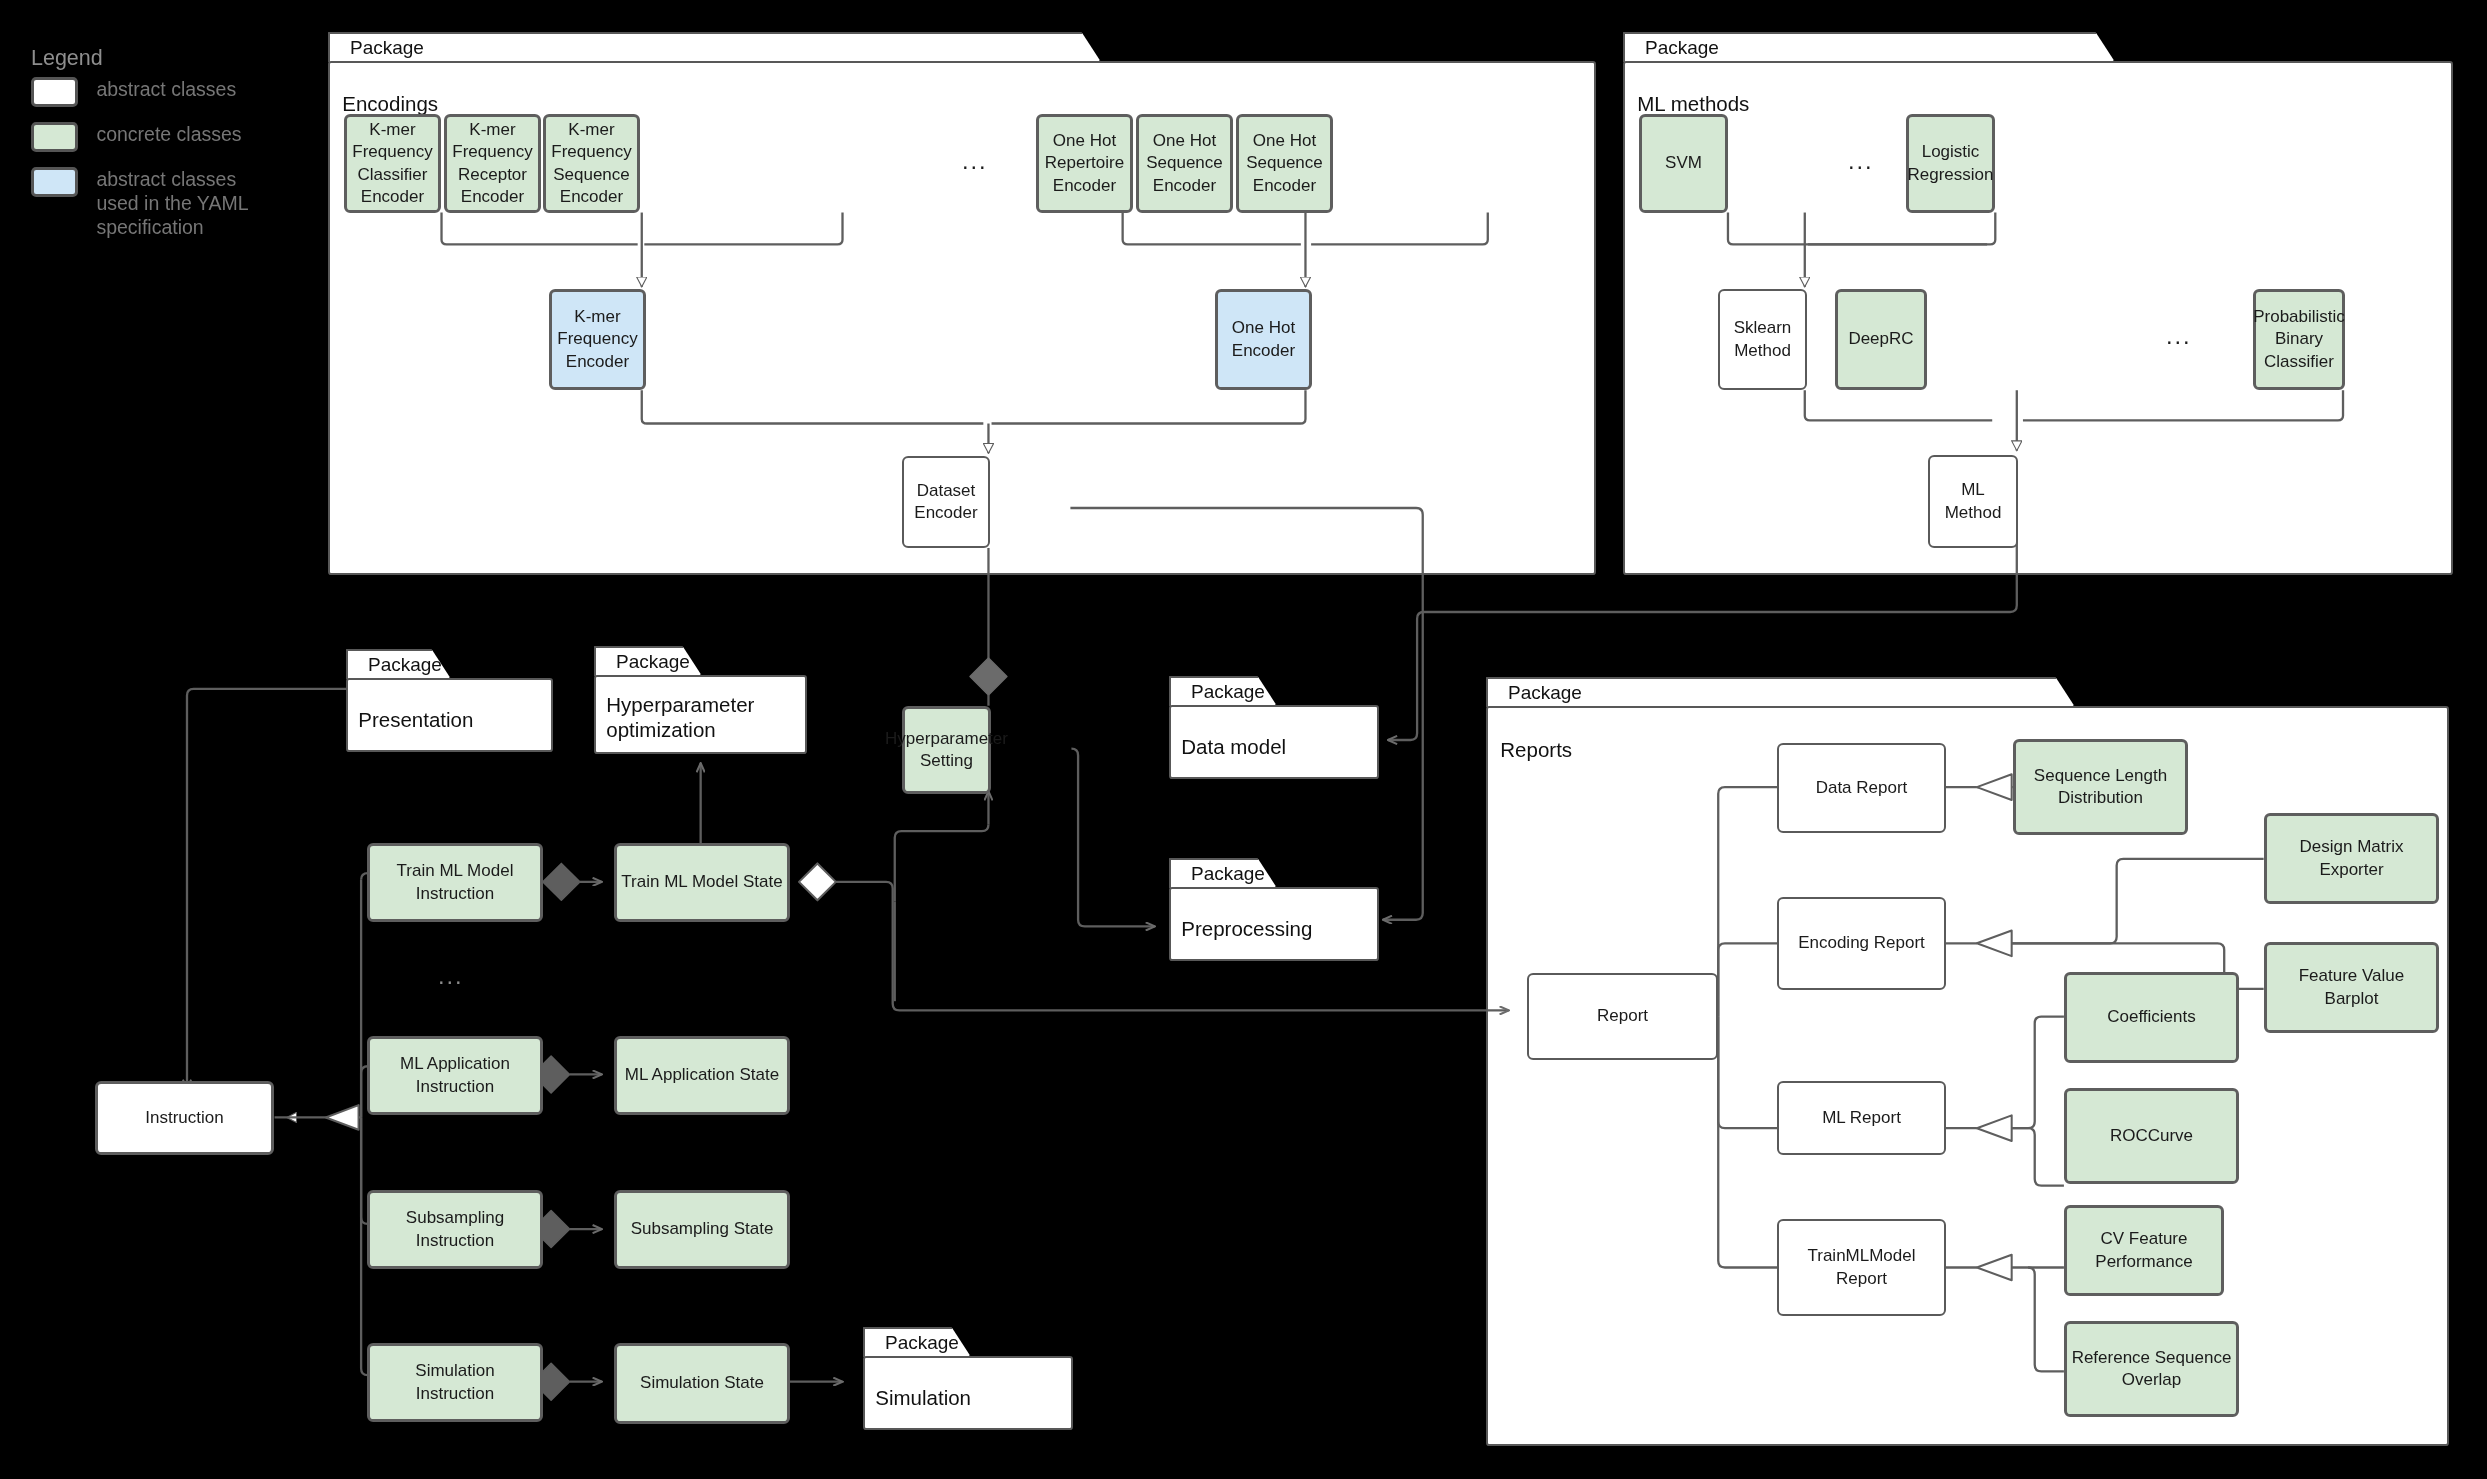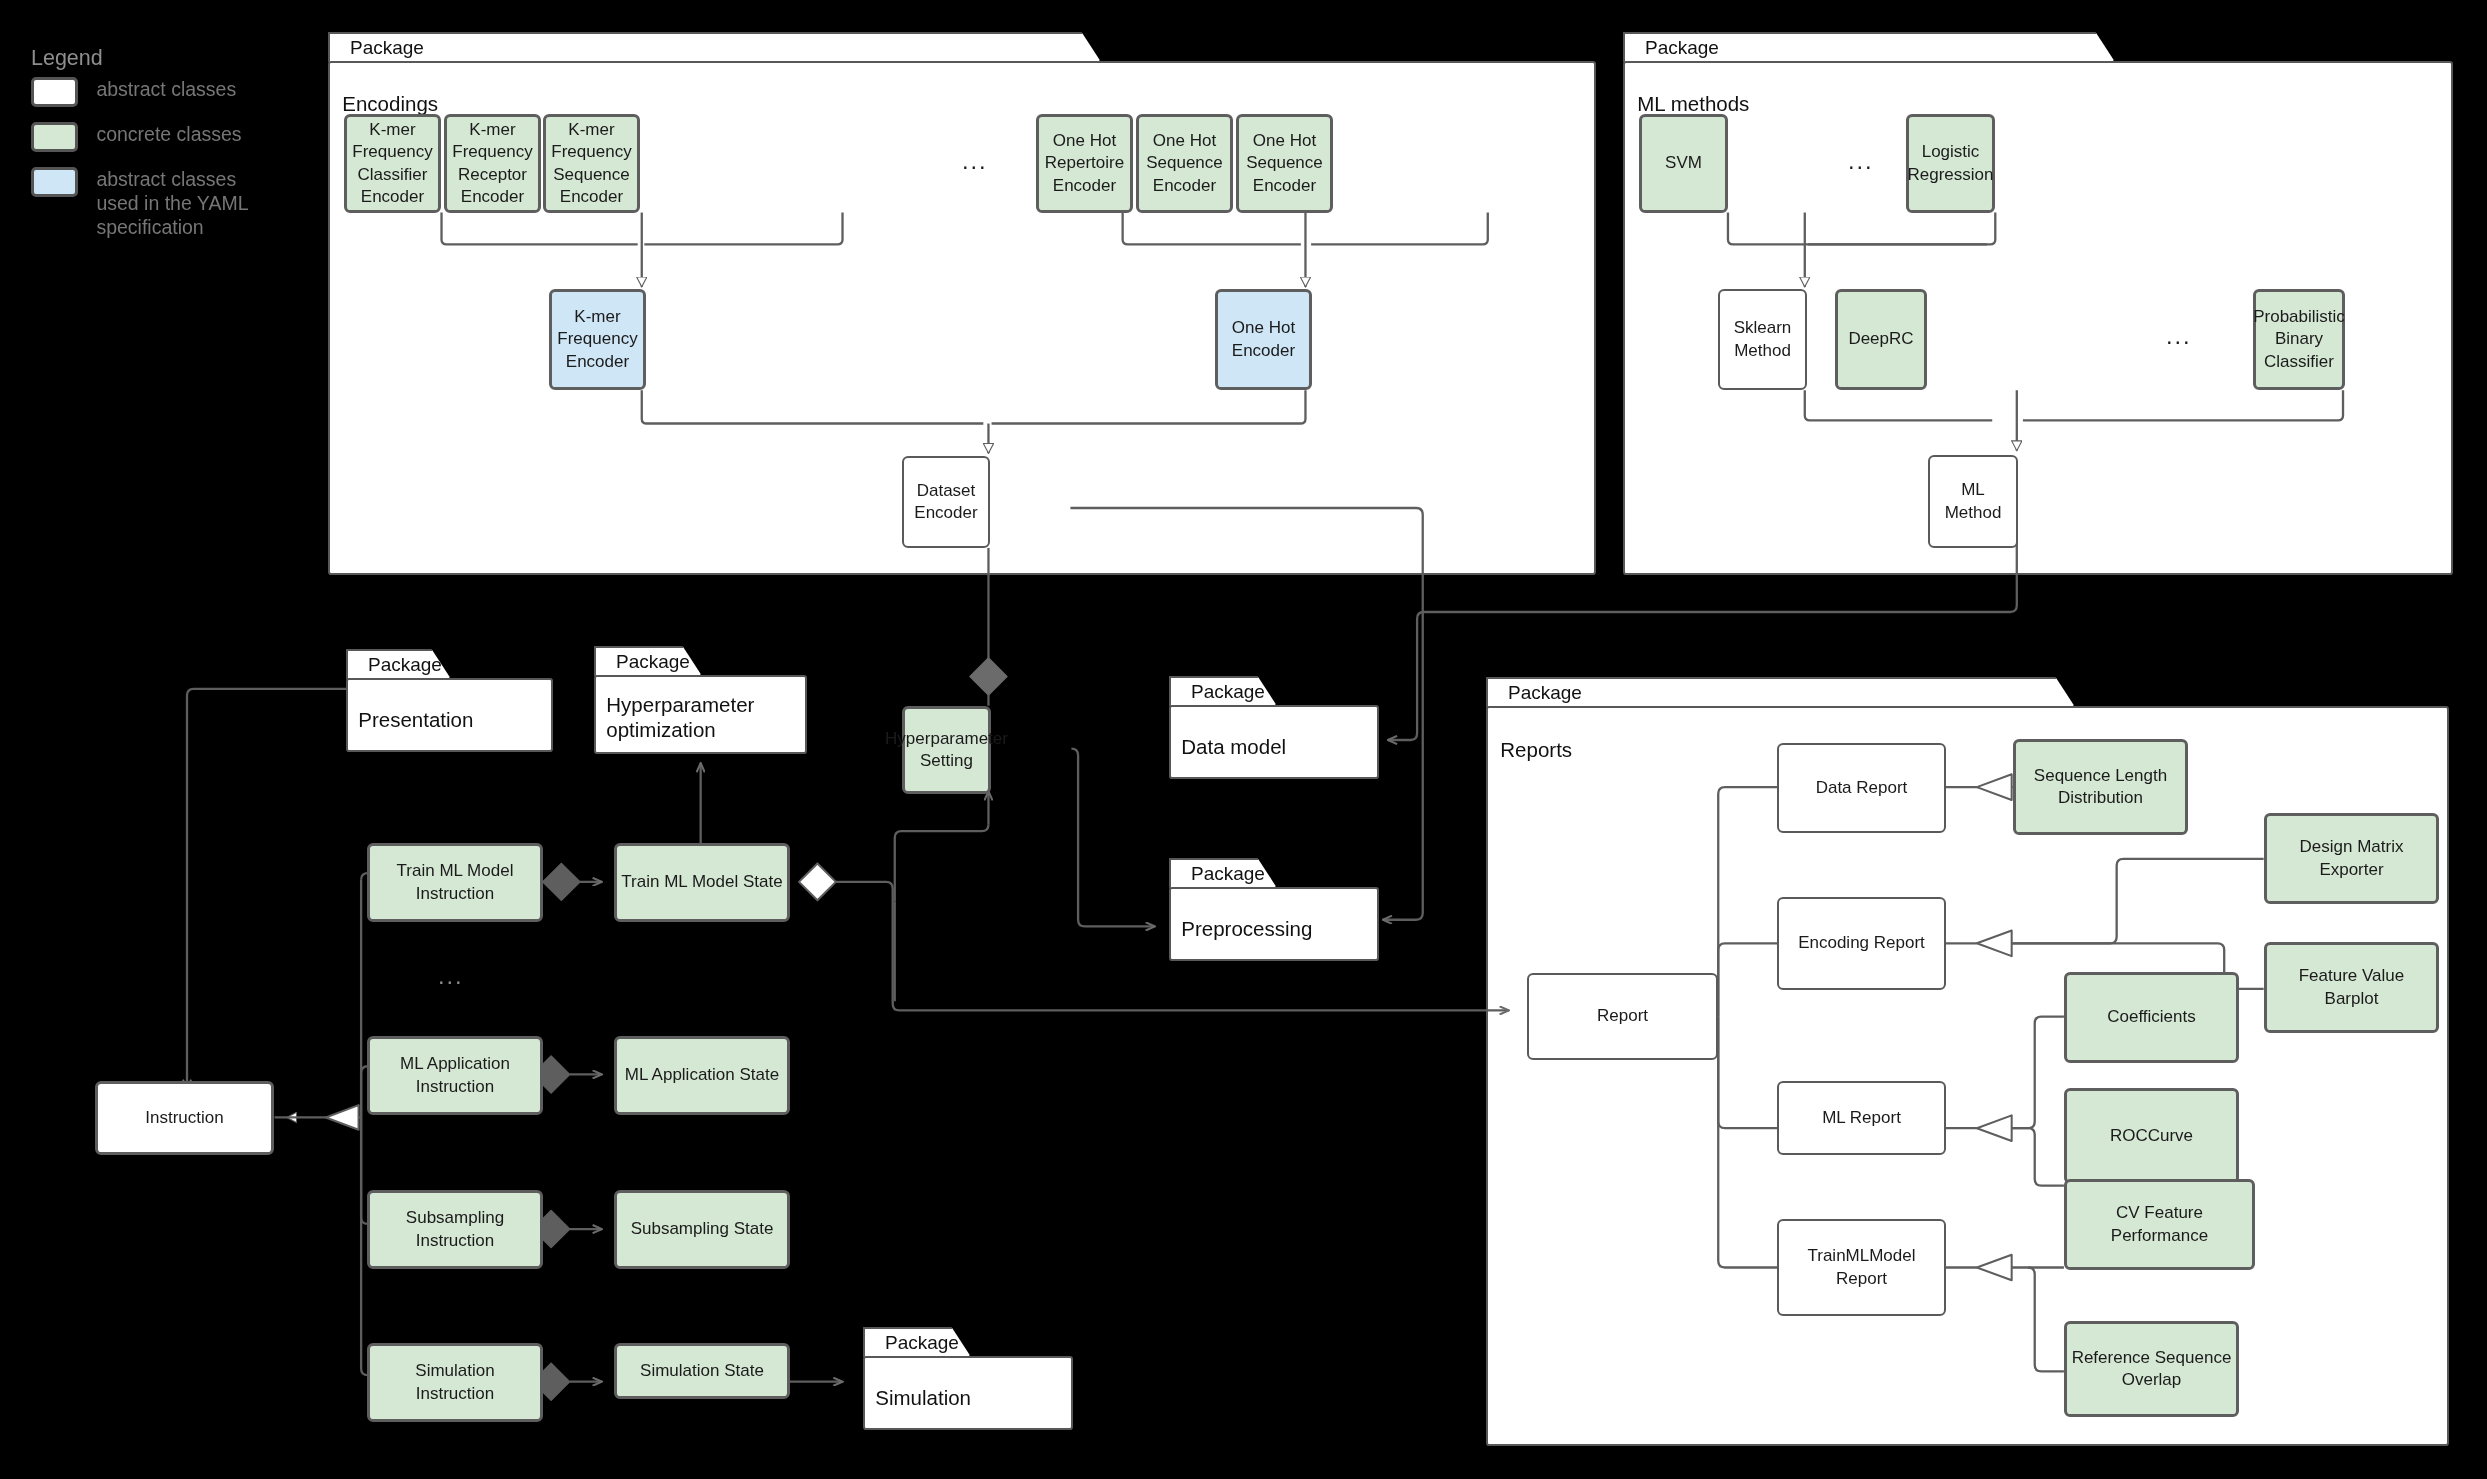--- a/index.html
+++ b/index.html
@@ -283,21 +283,21 @@
   <div class="cls concrete" style="left:367px;top:1036px;width:176px;height:79px;">ML Application Instruction</div>
 
   <div class="cls concrete" style="left:614px;top:1036px;width:176px;height:79px;">ML Application State</div>
 
   <div class="cls concrete" style="left:367px;top:1190px;width:176px;height:79px;">Subsampling Instruction</div>
 
   <div class="cls concrete" style="left:614px;top:1190px;width:176px;height:79px;">Subsampling State</div>
 
   <div class="cls concrete" style="left:367px;top:1343px;width:176px;height:79px;">Simulation Instruction</div>
 
-  <div class="cls concrete" style="left:614px;top:1343px;width:176px;height:56px;">Simulation State</div>
+  <div class="cls concrete" style="left:614px;top:1343px;width:176px;height:81px;">Simulation State</div>
 
   <div class="cls abstract" style="left:95px;top:1081px;width:179px;height:74px;">Instruction</div>
 
   <div class="cls abstract thin" style="left:1527px;top:973px;width:191px;height:87px;">Report</div>
 
   <div class="cls abstract thin" style="left:1777px;top:743px;width:169px;height:90px;">Data Report</div>
 
   <div class="cls abstract thin" style="left:1777px;top:897px;width:169px;height:93px;">Encoding Report</div>
 
   <div class="cls abstract thin" style="left:1777px;top:1081px;width:169px;height:74px;">ML Report</div>
@@ -307,18 +307,18 @@
   <div class="cls concrete" style="left:2013px;top:739px;width:175px;height:96px;">Sequence Length Distribution</div>
 
   <div class="cls concrete" style="left:2264px;top:813px;width:175px;height:91px;">Design Matrix Exporter</div>
 
   <div class="cls concrete" style="left:2264px;top:942px;width:175px;height:91px;">Feature Value Barplot</div>
 
   <div class="cls concrete" style="left:2064px;top:972px;width:175px;height:91px;">Coefficients</div>
 
   <div class="cls concrete" style="left:2064px;top:1088px;width:175px;height:96px;">ROCCurve</div>
 
-  <div class="cls concrete" style="left:2064px;top:1179px;width:191px;height:91px;">CV Feature Performance</div>
+  <div class="cls concrete" style="left:2064px;top:1205px;width:160px;height:91px;">CV Feature Performance</div>
 
   <div class="cls concrete" style="left:2064px;top:1321px;width:175px;height:96px;">Reference Sequence Overlap</div>
 
 </div>
 
 
 </body></html>

